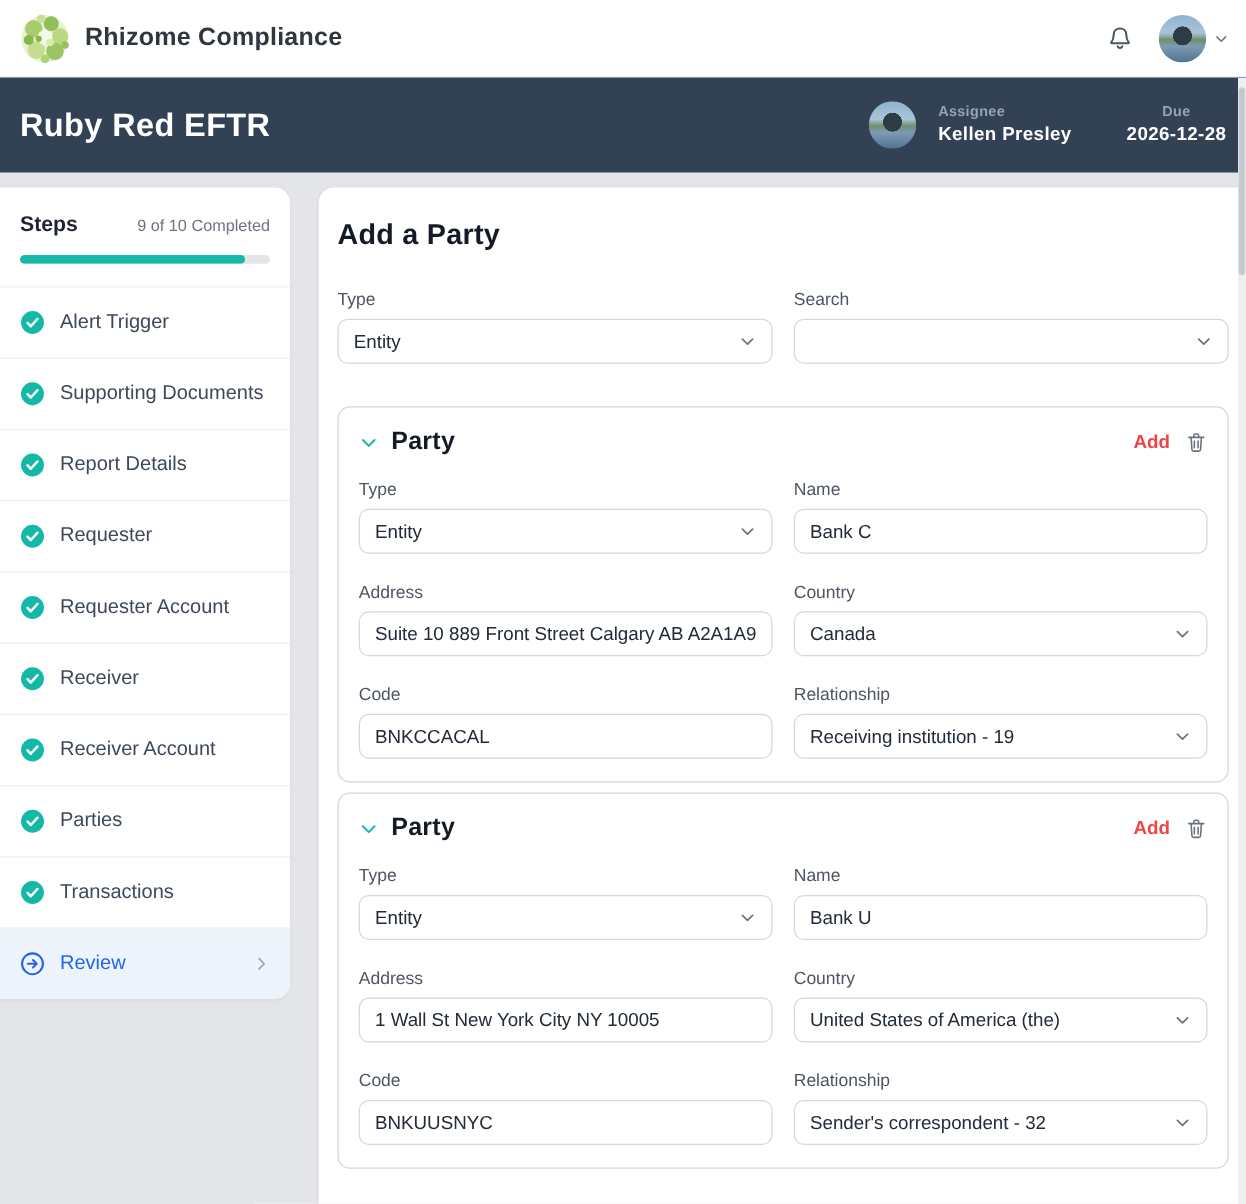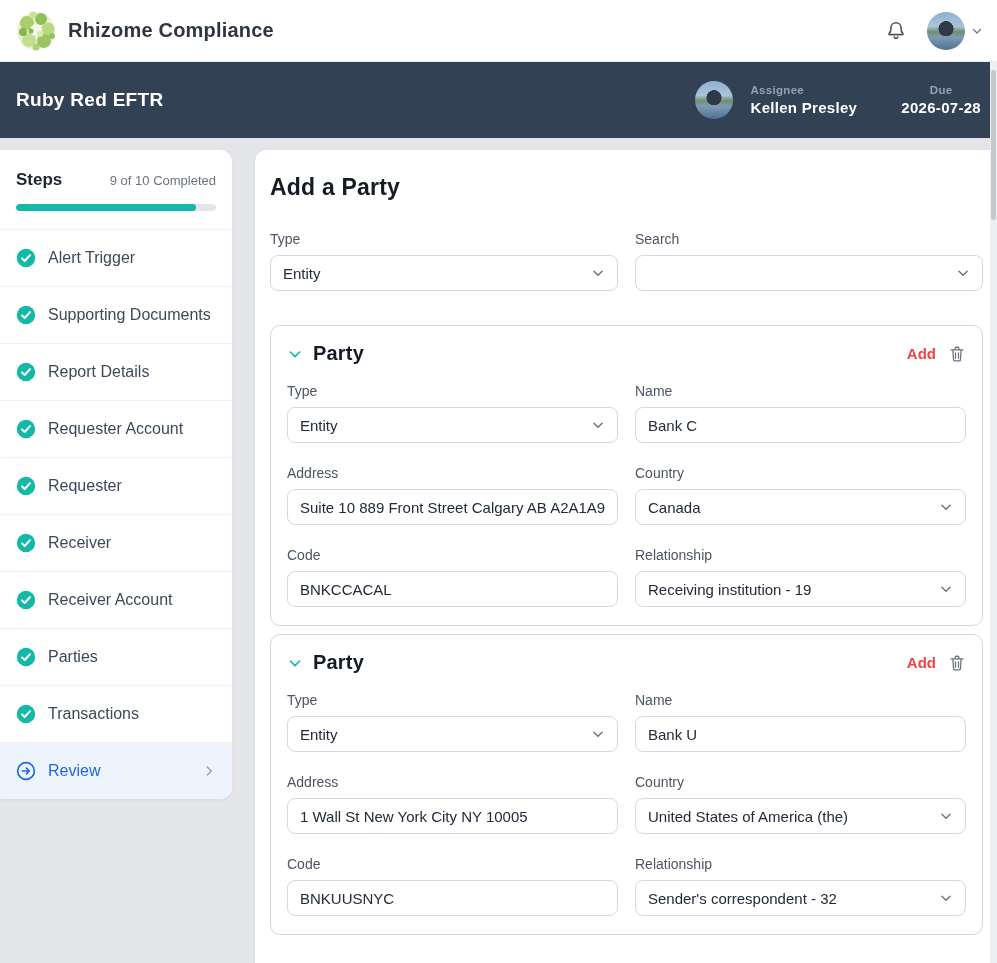--- a/index.html
+++ b/index.html
@@ -24,21 +24,21 @@
       radial-gradient(circle at 50% 44%, #2e3a45 0 26%, transparent 27%),
       linear-gradient(180deg,#8fb2cf 0%, #a9c4d8 38%, #6f8f6e 52%, #7d9bb4 66%, #4f7292 100%);
   }
   .caret { width:12px; height:12px; color:#6b7280; margin-left:6px; }
 
   
   .case-bar {
     height:76px; background:#334155; display:flex; align-items:center;
     padding:0 16px; color:#ffffff;
   }
-  .case-title { font-size:19px; font-weight:700; letter-spacing:.3px; }
+  .case-title { font-size:26px; font-weight:700; letter-spacing:.3px; }
   .case-right { margin-left:auto; display:flex; align-items:center; gap:18px; }
   .case-col { display:flex; flex-direction:column; align-items:flex-start; gap:3px; }
   .case-col.right { align-items:center; margin-left:26px; }
   .case-label { font-size:11.5px; color:#94a3b8; font-weight:600; letter-spacing:.3px; }
   .case-value { font-size:15px; color:#ffffff; font-weight:700; letter-spacing:.3px; }
 
   
   .content { display:flex; align-items:flex-start; padding-top:12px; gap:23px; height:825px; }
 
   
@@ -162,21 +162,21 @@
 <div class="case-bar">
   <div class="case-title">Ruby Red EFTR</div>
   <div class="case-right">
     <div class="avatar"></div>
     <div class="case-col">
       <div class="case-label">Assignee</div>
       <div class="case-value">Kellen Presley</div>
     </div>
     <div class="case-col right">
       <div class="case-label">Due</div>
-      <div class="case-value">2026-07-28</div>
+      <div class="case-value">2026-12-28</div>
     </div>
   </div>
 </div>
 
 <div class="content">
 
   <div class="sidebar">
     <div class="steps-head">
       <div class="steps-title-row">
         <div class="steps-title">Steps</div>
@@ -202,27 +202,27 @@
     <div class="step-item">
       <svg class="step-check">
           <use href="#i-check-circle"></use>
         </svg>
       <span class="step-label">Report Details</span>
     </div>
     <div class="step-item">
       <svg class="step-check">
           <use href="#i-check-circle"></use>
         </svg>
+      <span class="step-label">Requester</span>
+    </div>
+    <div class="step-item">
+      <svg class="step-check">
+          <use href="#i-check-circle"></use>
+        </svg>
       <span class="step-label">Requester Account</span>
-    </div>
-    <div class="step-item">
-      <svg class="step-check">
-          <use href="#i-check-circle"></use>
-        </svg>
-      <span class="step-label">Requester</span>
     </div>
     <div class="step-item">
       <svg class="step-check">
           <use href="#i-check-circle"></use>
         </svg>
       <span class="step-label">Receiver</span>
     </div>
     <div class="step-item">
       <svg class="step-check">
           <use href="#i-check-circle"></use>

